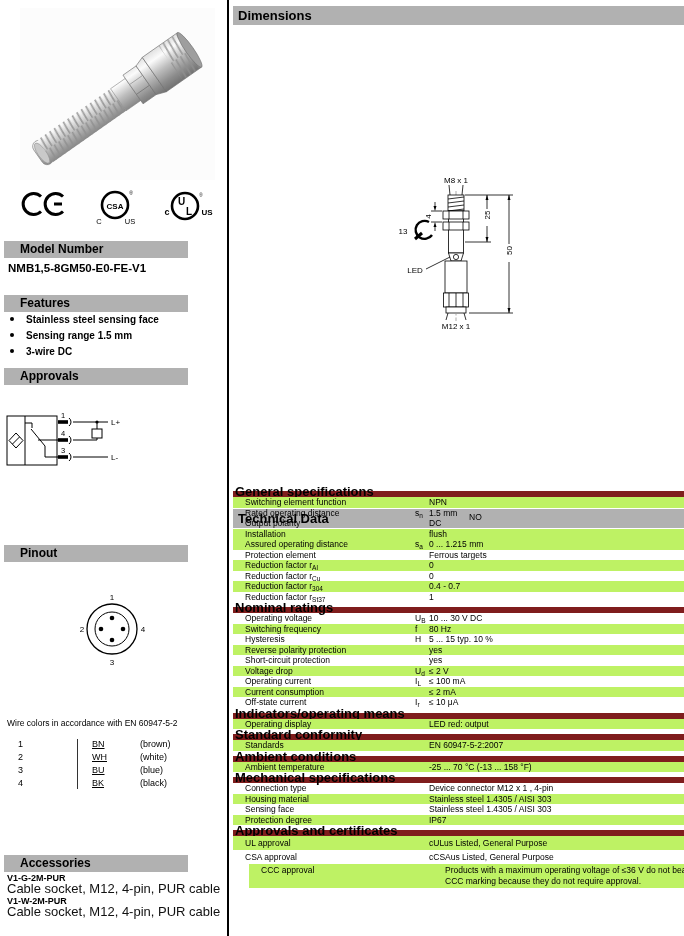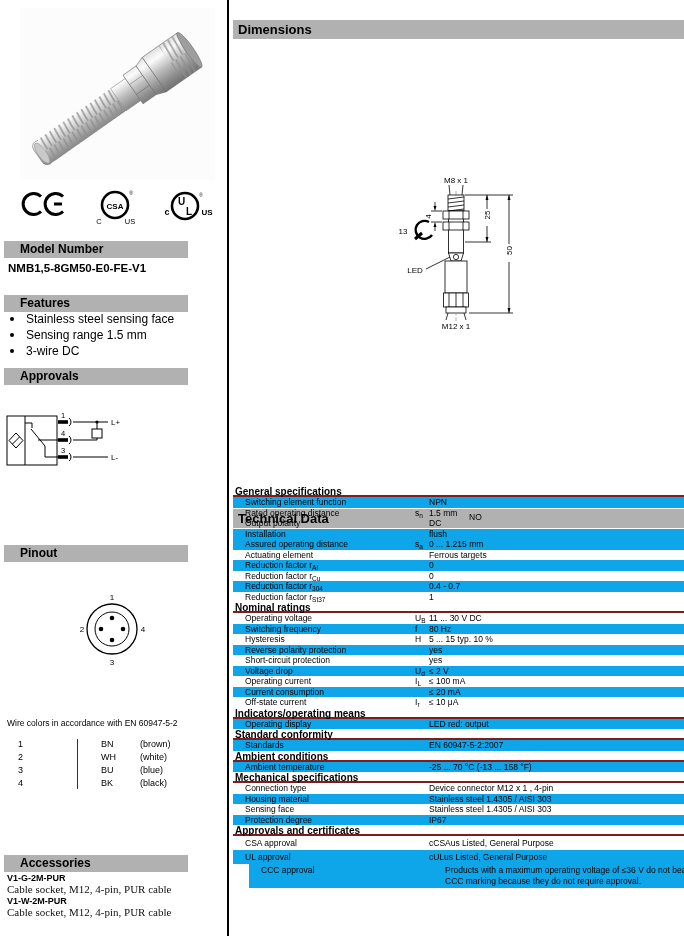--- a/index.html
+++ b/index.html
@@ -11,39 +11,39 @@
   
   #col-divider{left:227px;top:0;width:2px;height:936px;background:#000;}
   
   .lbar{left:4px;width:184px;height:17px;background:#b1b1b1;
         font-weight:bold;font-size:12px;line-height:17px;padding-left:16px;box-sizing:border-box;}
   
   .rbar{left:233px;width:451px;height:19px;background:#b1b1b1;
         font-weight:bold;font-size:13px;line-height:19px;padding-left:5px;box-sizing:border-box;}
   #model-value{left:8px;top:262px;font-size:11.5px;font-weight:bold;}
   #features-list{left:8px;top:313px;width:214px;}
-  .feature-item{position:relative;height:16px;font-size:12px;font-weight:normal;line-height:13px;}
+  .feature-item{position:relative;height:16px;font-size:10px;font-weight:bold;line-height:13px;}
   .feature-item .dot{position:absolute;left:2px;top:4px;width:4px;height:4px;border-radius:50%;background:#000;}
   .feature-item .ftxt{position:absolute;left:18px;top:0;}
   #wire-note{left:7px;top:718px;font-size:8.5px;}
   #wire-table{left:7px;top:738px;width:214px;height:55px;}
   .wrow{position:relative;height:13px;font-size:9px;line-height:12px;}
   .wrow .wpin{position:absolute;left:11px;}
-  .wrow .wcode{position:absolute;left:94px;}
+  .wrow .wcode{position:absolute;left:85px;text-decoration:underline;}
   .wrow .wname{position:absolute;left:133px;}
   #wire-divider{position:absolute;left:70px;top:1px;width:1px;height:50px;background:#333;}
   #accessories-list{left:7px;top:873px;width:216px;}
   .acc-model{font-size:9px;font-weight:bold;height:11px;line-height:11px;}
-  .acc-desc{font-size:11px;height:11.5px;line-height:10px;color:#111;font-family:Liberation Serif, serif;}
+  .acc-desc{font-size:13px;height:11.5px;line-height:10px;color:#111;}
   
   #technical-table{left:233px;top:486px;width:451px;}
-  .theading{position:relative;height:11px;line-height:11px;font-size:10px;font-weight:bold;
-            padding-left:2px;border-bottom:2px solid #7f1d1d;box-sizing:border-box;}
+  .theading{position:relative;height:11px;line-height:11px;font-size:13px;font-weight:bold;
+            padding-left:2px;border-bottom:6px solid #7f1d1d;box-sizing:border-box;}
   .trow{position:relative;height:10.5px;line-height:10.6px;font-size:8.5px;}
-  .trow.shade{background:#0ea5e9;}
+  .trow.shade{background:#bef264;}
   .tlabel{position:absolute;left:12px;white-space:nowrap;}
   .tsym{position:absolute;left:182px;}
   .tval{position:absolute;left:196px;white-space:nowrap;}
   .tval2{position:absolute;left:236px;margin-top:15px;}
   sub{font-size:6.5px;vertical-align:-1.5px;line-height:0;}
   svg text{font-family:"Liberation Sans","DejaVu Sans",sans-serif;}
 </style>
 </head>
 <body>
 
@@ -200,21 +200,21 @@
   </div>
 
 <div class="abs lbar" style="top:855px;">Accessories</div>
 <div class="abs" id="accessories-list">
     <div class="acc-model">V1-G-2M-PUR</div>
     <div class="acc-desc">Cable socket, M12, 4-pin, PUR cable</div>
     <div class="acc-model">V1-W-2M-PUR</div>
     <div class="acc-desc">Cable socket, M12, 4-pin, PUR cable</div>
   </div>
 
-<div class="abs rbar" style="top:20px;">Dimensions</div>
+<div class="abs rbar" style="top:6px;">Dimensions</div>
 
 <svg class="abs" style="left:388px;top:165px;" width="160" height="178" viewBox="0 0 160 178">
   <g fill="none" stroke="#000" stroke-width="0.8">
 
     <line x1="68" y1="26" x2="68" y2="156" stroke="#555" stroke-width="0.5" stroke-dasharray="6 2 1.5 2"></line>
 
     <line x1="61" y1="20" x2="62" y2="30"></line>
       <line x1="75" y1="20" x2="74" y2="30"></line>
 
     <rect x="60" y="30" width="16" height="16" fill="#fff"></rect>
@@ -304,21 +304,21 @@
     <div class="trow shade">
       <span class="tlabel">Installation</span>
       <span class="tval">flush</span>
     </div>
     <div class="trow shade">
       <span class="tlabel">Assured operating distance</span>
       <span class="tsym">s<sub>a</sub></span>
       <span class="tval">0 ... 1.215 mm</span>
     </div>
     <div class="trow">
-      <span class="tlabel">Actuating element</span>
+      <span class="tlabel">Protection element</span>
       <span class="tval">Ferrous targets</span>
     </div>
     <div class="trow shade">
       <span class="tlabel">Reduction factor r<sub>Al</sub></span>
       <span class="tval">0</span>
     </div>
     <div class="trow">
       <span class="tlabel">Reduction factor r<sub>Cu</sub></span>
       <span class="tval">0</span>
     </div>
@@ -327,21 +327,21 @@
       <span class="tval">0.4 - 0.7</span>
     </div>
     <div class="trow">
       <span class="tlabel">Reduction factor r<sub>St37</sub></span>
       <span class="tval">1</span>
     </div>
     <div class="theading">Nominal ratings</div>
     <div class="trow">
       <span class="tlabel">Operating voltage</span>
       <span class="tsym">U<sub>B</sub></span>
-      <span class="tval">11 ... 30 V DC</span>
+      <span class="tval">10 ... 30 V DC</span>
     </div>
     <div class="trow shade">
       <span class="tlabel">Switching frequency</span>
       <span class="tsym">f</span>
       <span class="tval">80 Hz</span>
     </div>
     <div class="trow">
       <span class="tlabel">Hysteresis</span>
       <span class="tsym">H</span>
       <span class="tval">5 ... 15  typ. 10  %</span>
@@ -359,21 +359,21 @@
       <span class="tsym">U<sub>d</sub></span>
       <span class="tval">≤ 2 V</span>
     </div>
     <div class="trow">
       <span class="tlabel">Operating current</span>
       <span class="tsym">I<sub>L</sub></span>
       <span class="tval">≤ 100 mA</span>
     </div>
     <div class="trow shade">
       <span class="tlabel">Current consumption</span>
-      <span class="tval">≤ 20 mA</span>
+      <span class="tval">≤ 2 mA</span>
     </div>
     <div class="trow">
       <span class="tlabel">Off-state current</span>
       <span class="tsym">I<sub>r</sub></span>
       <span class="tval">≤ 10 μA</span>
     </div>
     <div class="theading">Indicators/operating means</div>
     <div class="trow shade">
       <span class="tlabel">Operating display</span>
       <span class="tval">LED red: output</span>
@@ -399,25 +399,25 @@
     </div>
     <div class="trow">
       <span class="tlabel">Sensing face</span>
       <span class="tval">Stainless steel 1.4305 / AISI 303</span>
     </div>
     <div class="trow shade">
       <span class="tlabel">Protection degree</span>
       <span class="tval">IP67</span>
     </div>
     <div class="theading">Approvals and certificates</div>
+    <div class="trow shade" style="height: 14px; line-height: 14px;">
+      <span class="tlabel">UL approval</span>
+      <span class="tval">cULus Listed, General Purpose</span>
+    </div>
     <div class="trow" style="height: 14px; line-height: 14px;">
       <span class="tlabel">CSA approval</span>
       <span class="tval">cCSAus Listed, General Purpose</span>
     </div>
-    <div class="trow shade" style="height: 14px; line-height: 14px;">
-      <span class="tlabel">UL approval</span>
-      <span class="tval">cULus Listed, General Purpose</span>
-    </div>
     <div class="trow shade" style="height: 23px; line-height: 10.5px; padding-top: 1px; margin-left: 16px;">
       <span class="tlabel">CCC approval</span>
       <span class="tval">Products with a maximum operating voltage of ≤36 V do not bear a<br>CCC marking because they do not require approval.</span>
     </div>
   </div>
 
 </body></html>

